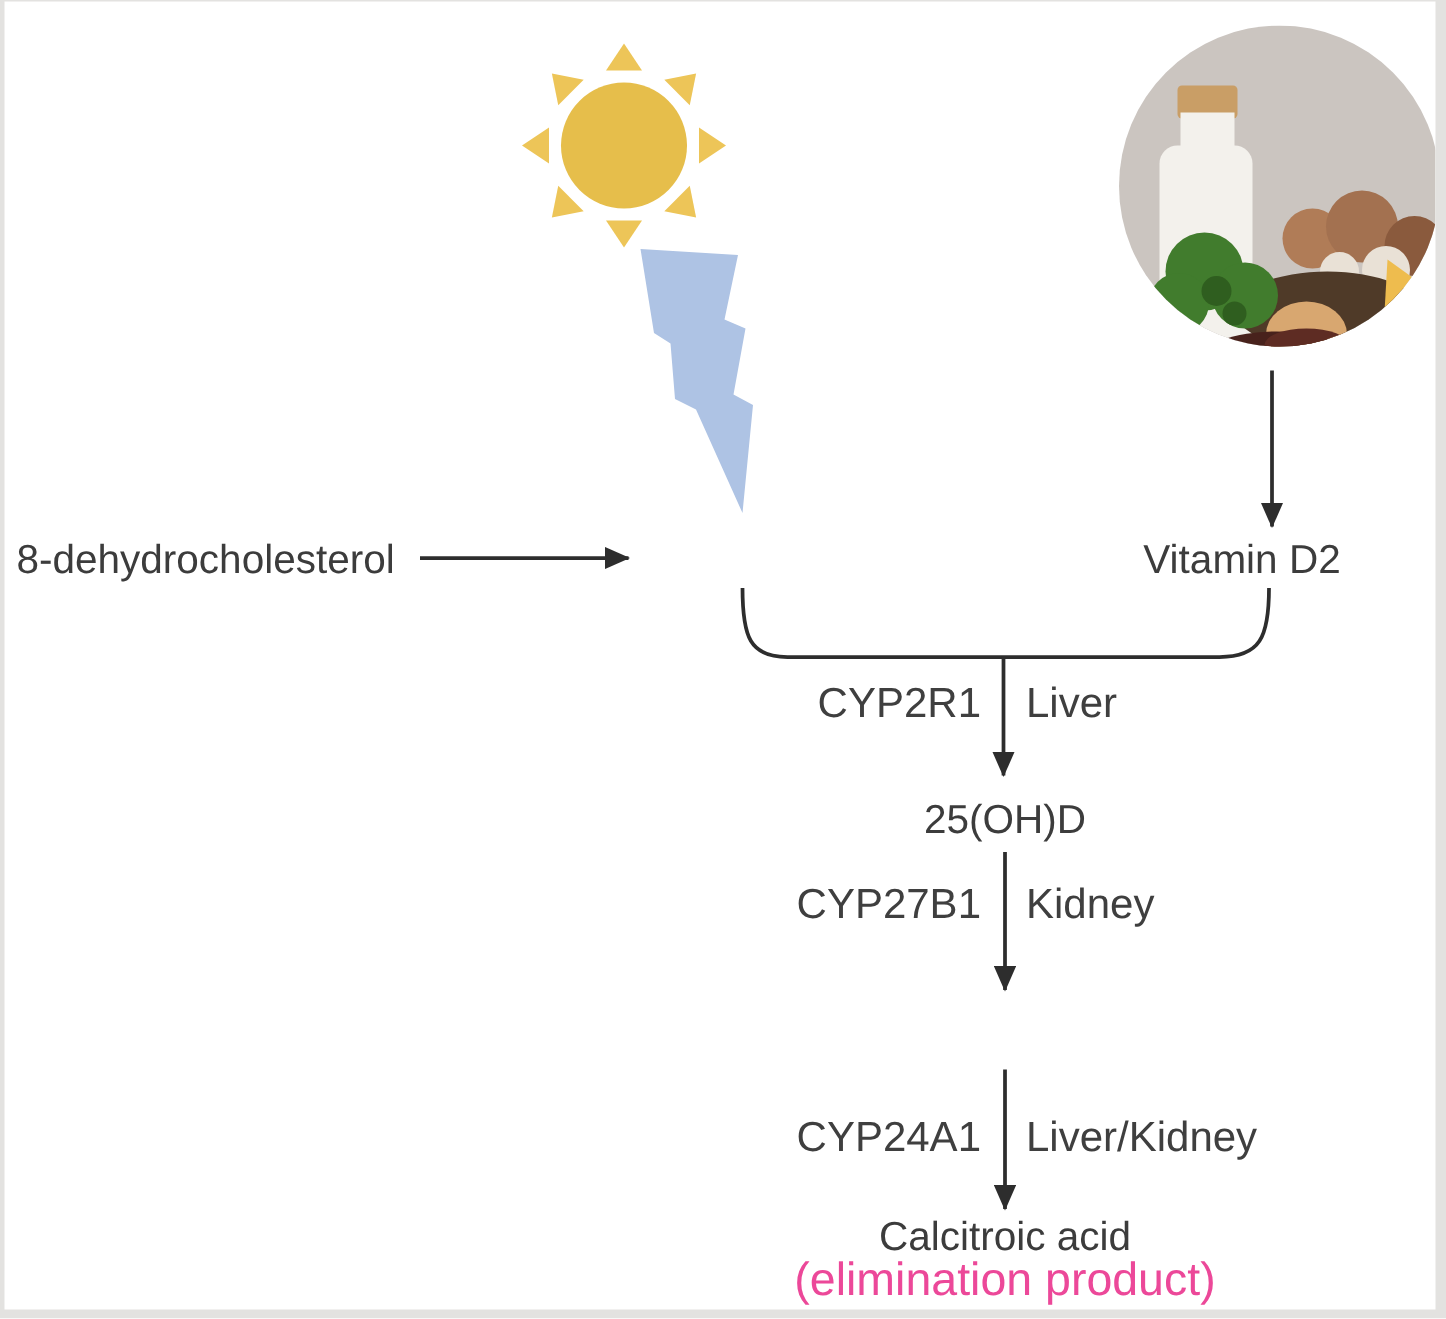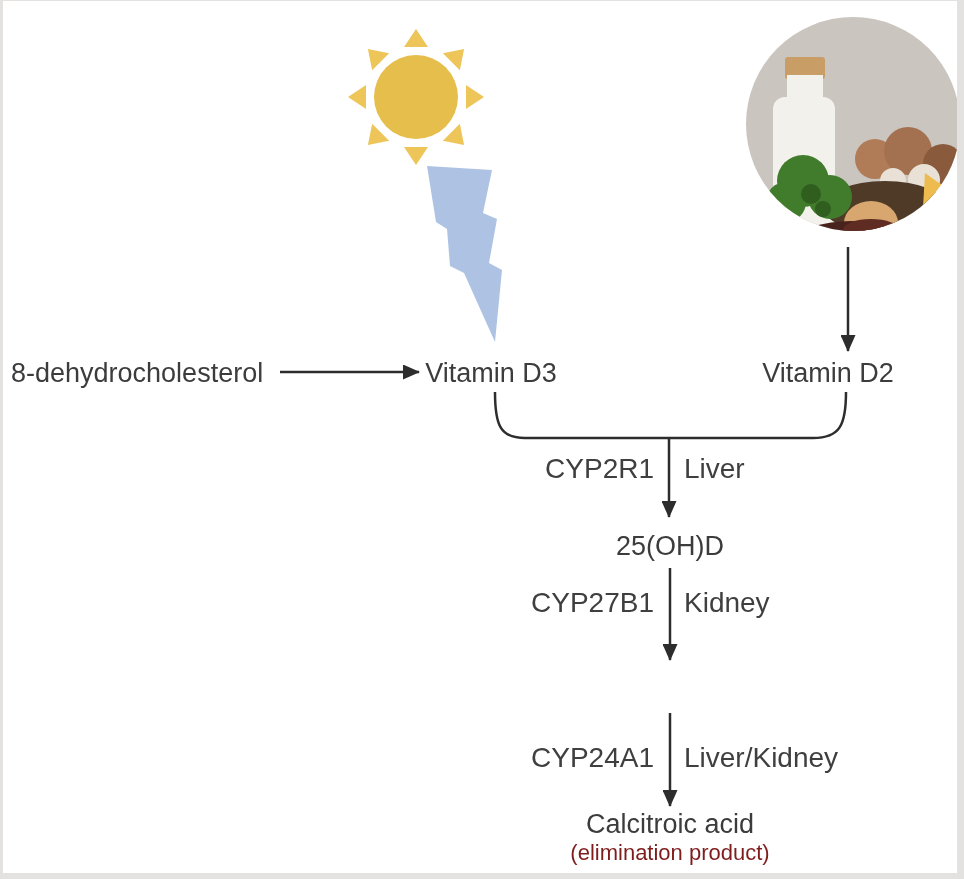--- a/index.html
+++ b/index.html
@@ -17,21 +17,21 @@
   }
   #wires { position:absolute; left:0; top:0; }
   .node {
     position:absolute;
     font-size:27px;
     line-height:32px;
     white-space:nowrap;
     color:#3c3c3c;
   }
   .centered { transform:translateX(-50%); }
-  .note { font-size:22px; line-height:26px; color:#7f1d1d; }
+  .note { font-size:31px; line-height:26px; color:#ec4899; }
   .steplabel {
     position:absolute;
     font-size:28px;
     line-height:24px;
     white-space:nowrap;
     color:#3f3f3f;
   }
   .enzyme { right:303px; text-align:right; }
   .site   { left:681px;  text-align:left; }
   .sub { font-size:17px; vertical-align:-5px; }
@@ -112,21 +112,20 @@
     <line x1="845" y1="246" x2="845" y2="350" stroke-width="2.5" marker-end="url(#ah)" stroke="#2d2d2d"></line>
 
     <path d="M 492 391 C 492 424 497 437 522 437 L 810 437 C 837 437 843 424 843 391" fill="none" stroke-width="2.5" stroke="#2d2d2d"></path>
     <line x1="666" y1="437" x2="666" y2="516" stroke-width="2.5" marker-end="url(#ah)" stroke="#2d2d2d"></line>
     <line x1="667" y1="567" x2="667" y2="659" stroke-width="2.5" marker-end="url(#ah)" stroke="#2d2d2d"></line>
     <line x1="667" y1="712" x2="667" y2="805" stroke-width="2.5" marker-end="url(#ah)" stroke="#2d2d2d"></line>
   </svg>
 
   <div class="node" style="left:8px; top:356px;">8-dehydrocholesterol</div>
 
-  <div class="node centered" style="left:488px; top:356px;">Vitamin D3</div>
 
   <div class="node centered" style="left:825px; top:356px;">Vitamin D2</div>
 
   <div class="node centered" style="left:667px; top:529px;text-align:right;">25(OH)D</div>
 
 
   <div class="node centered" style="left:667px; top:807px;">Calcitroic acid</div>
 
   <div class="node note centered" style="left:667px; top:839px;">(elimination product)</div>
 

